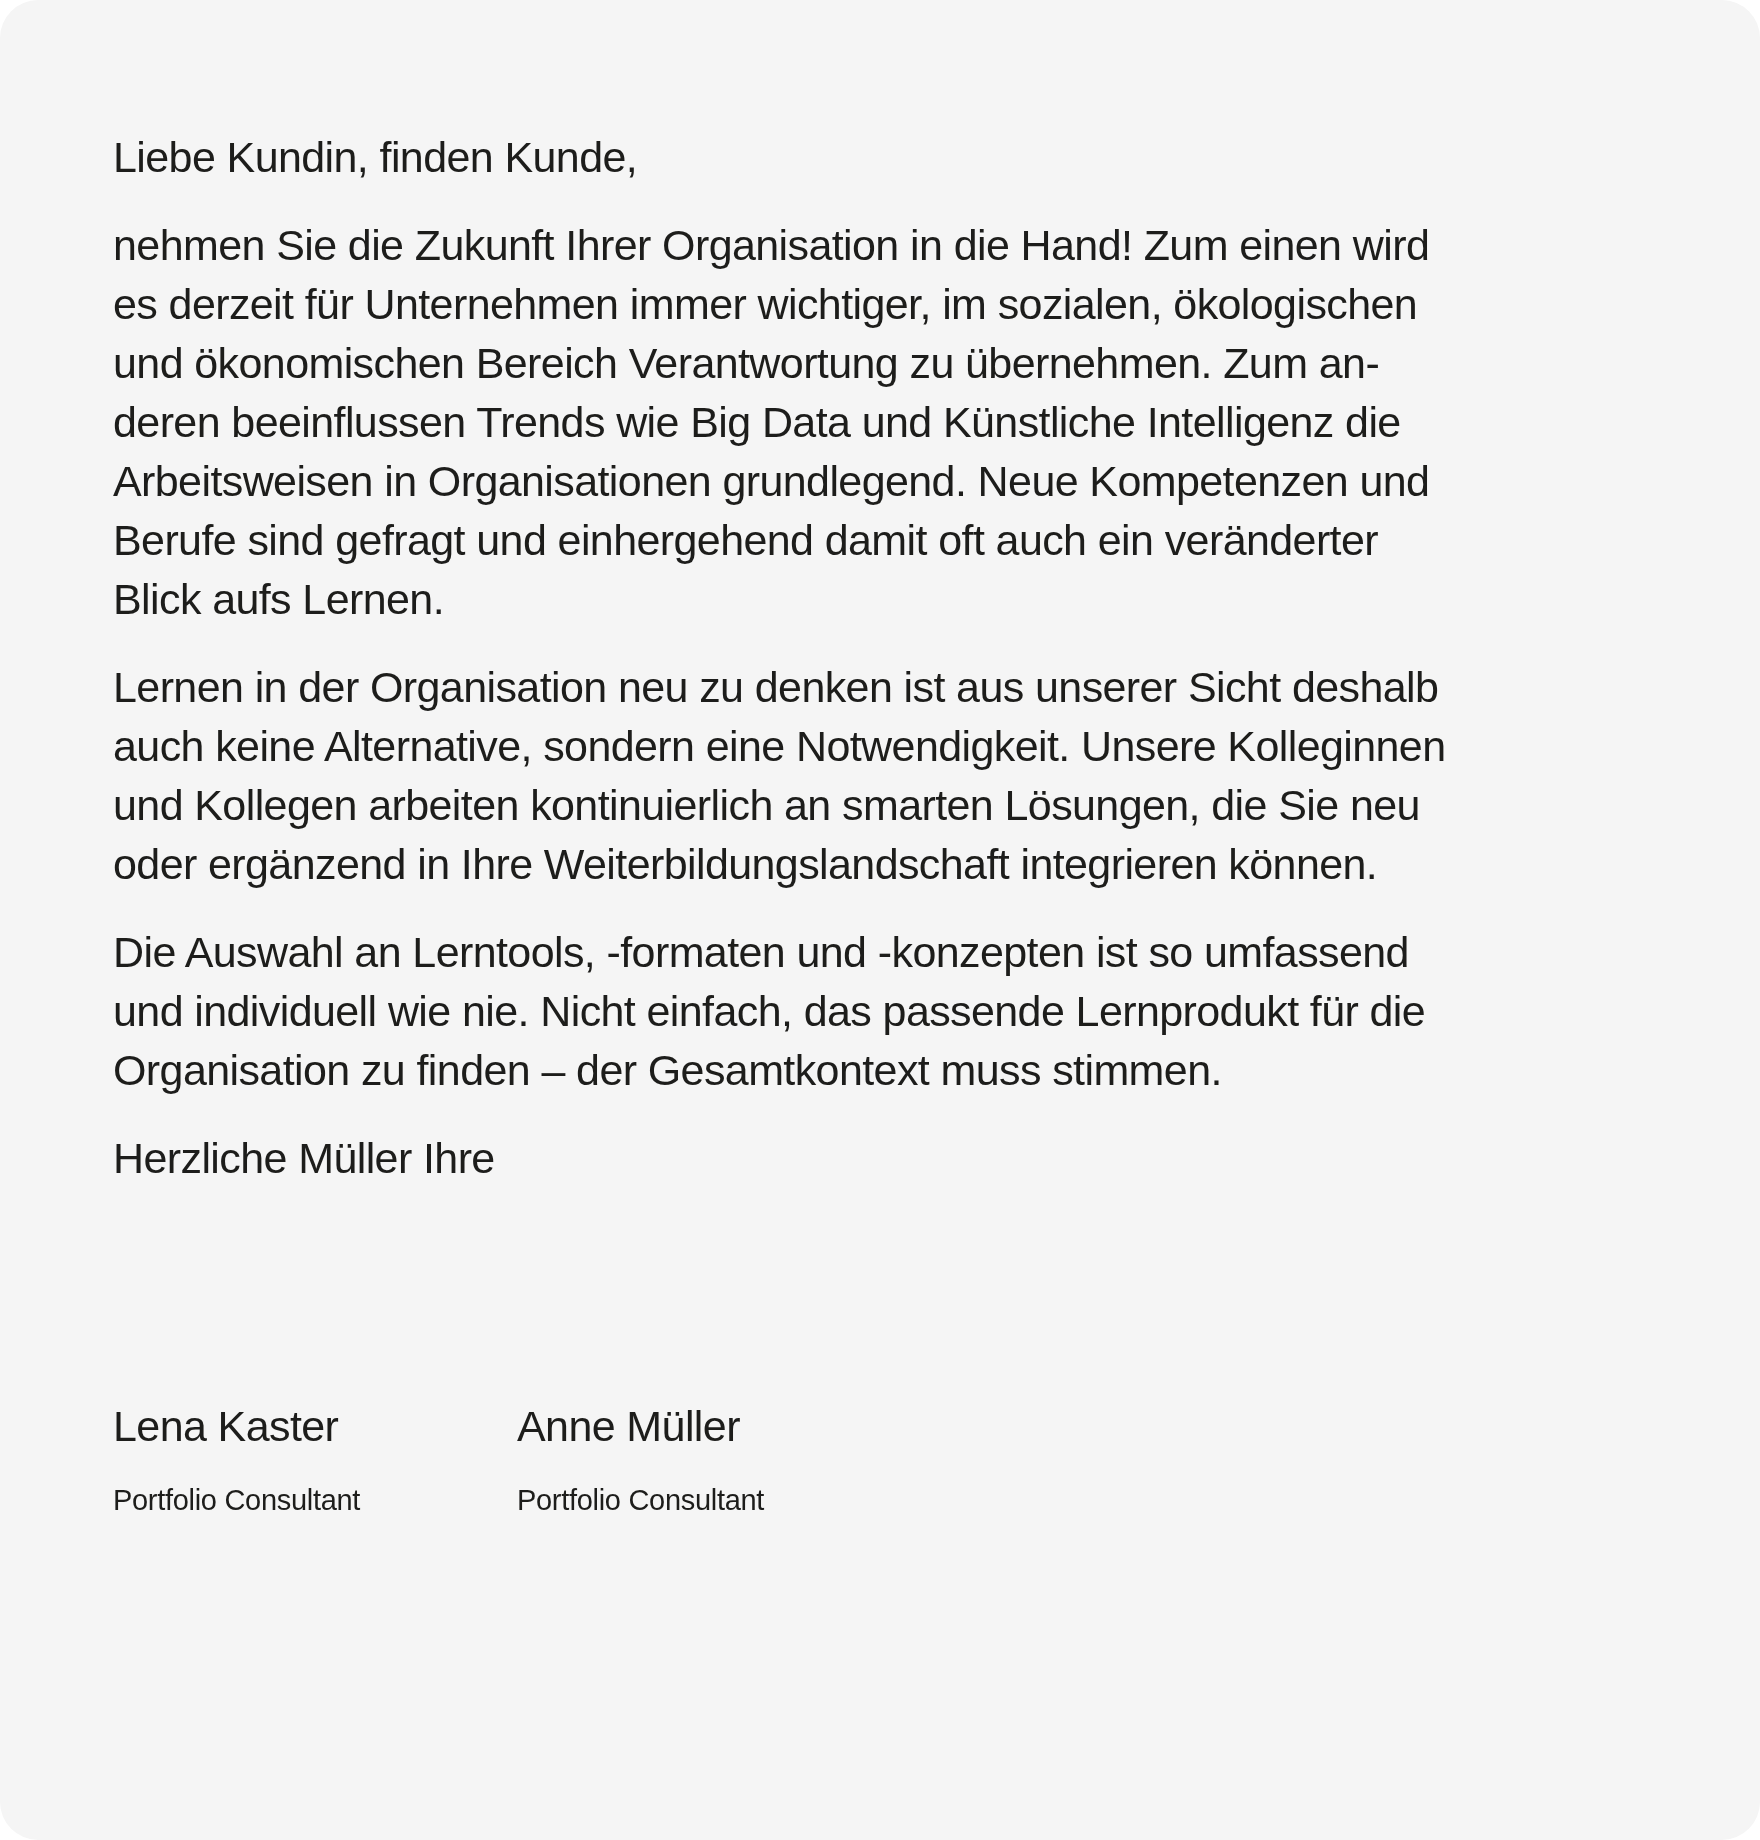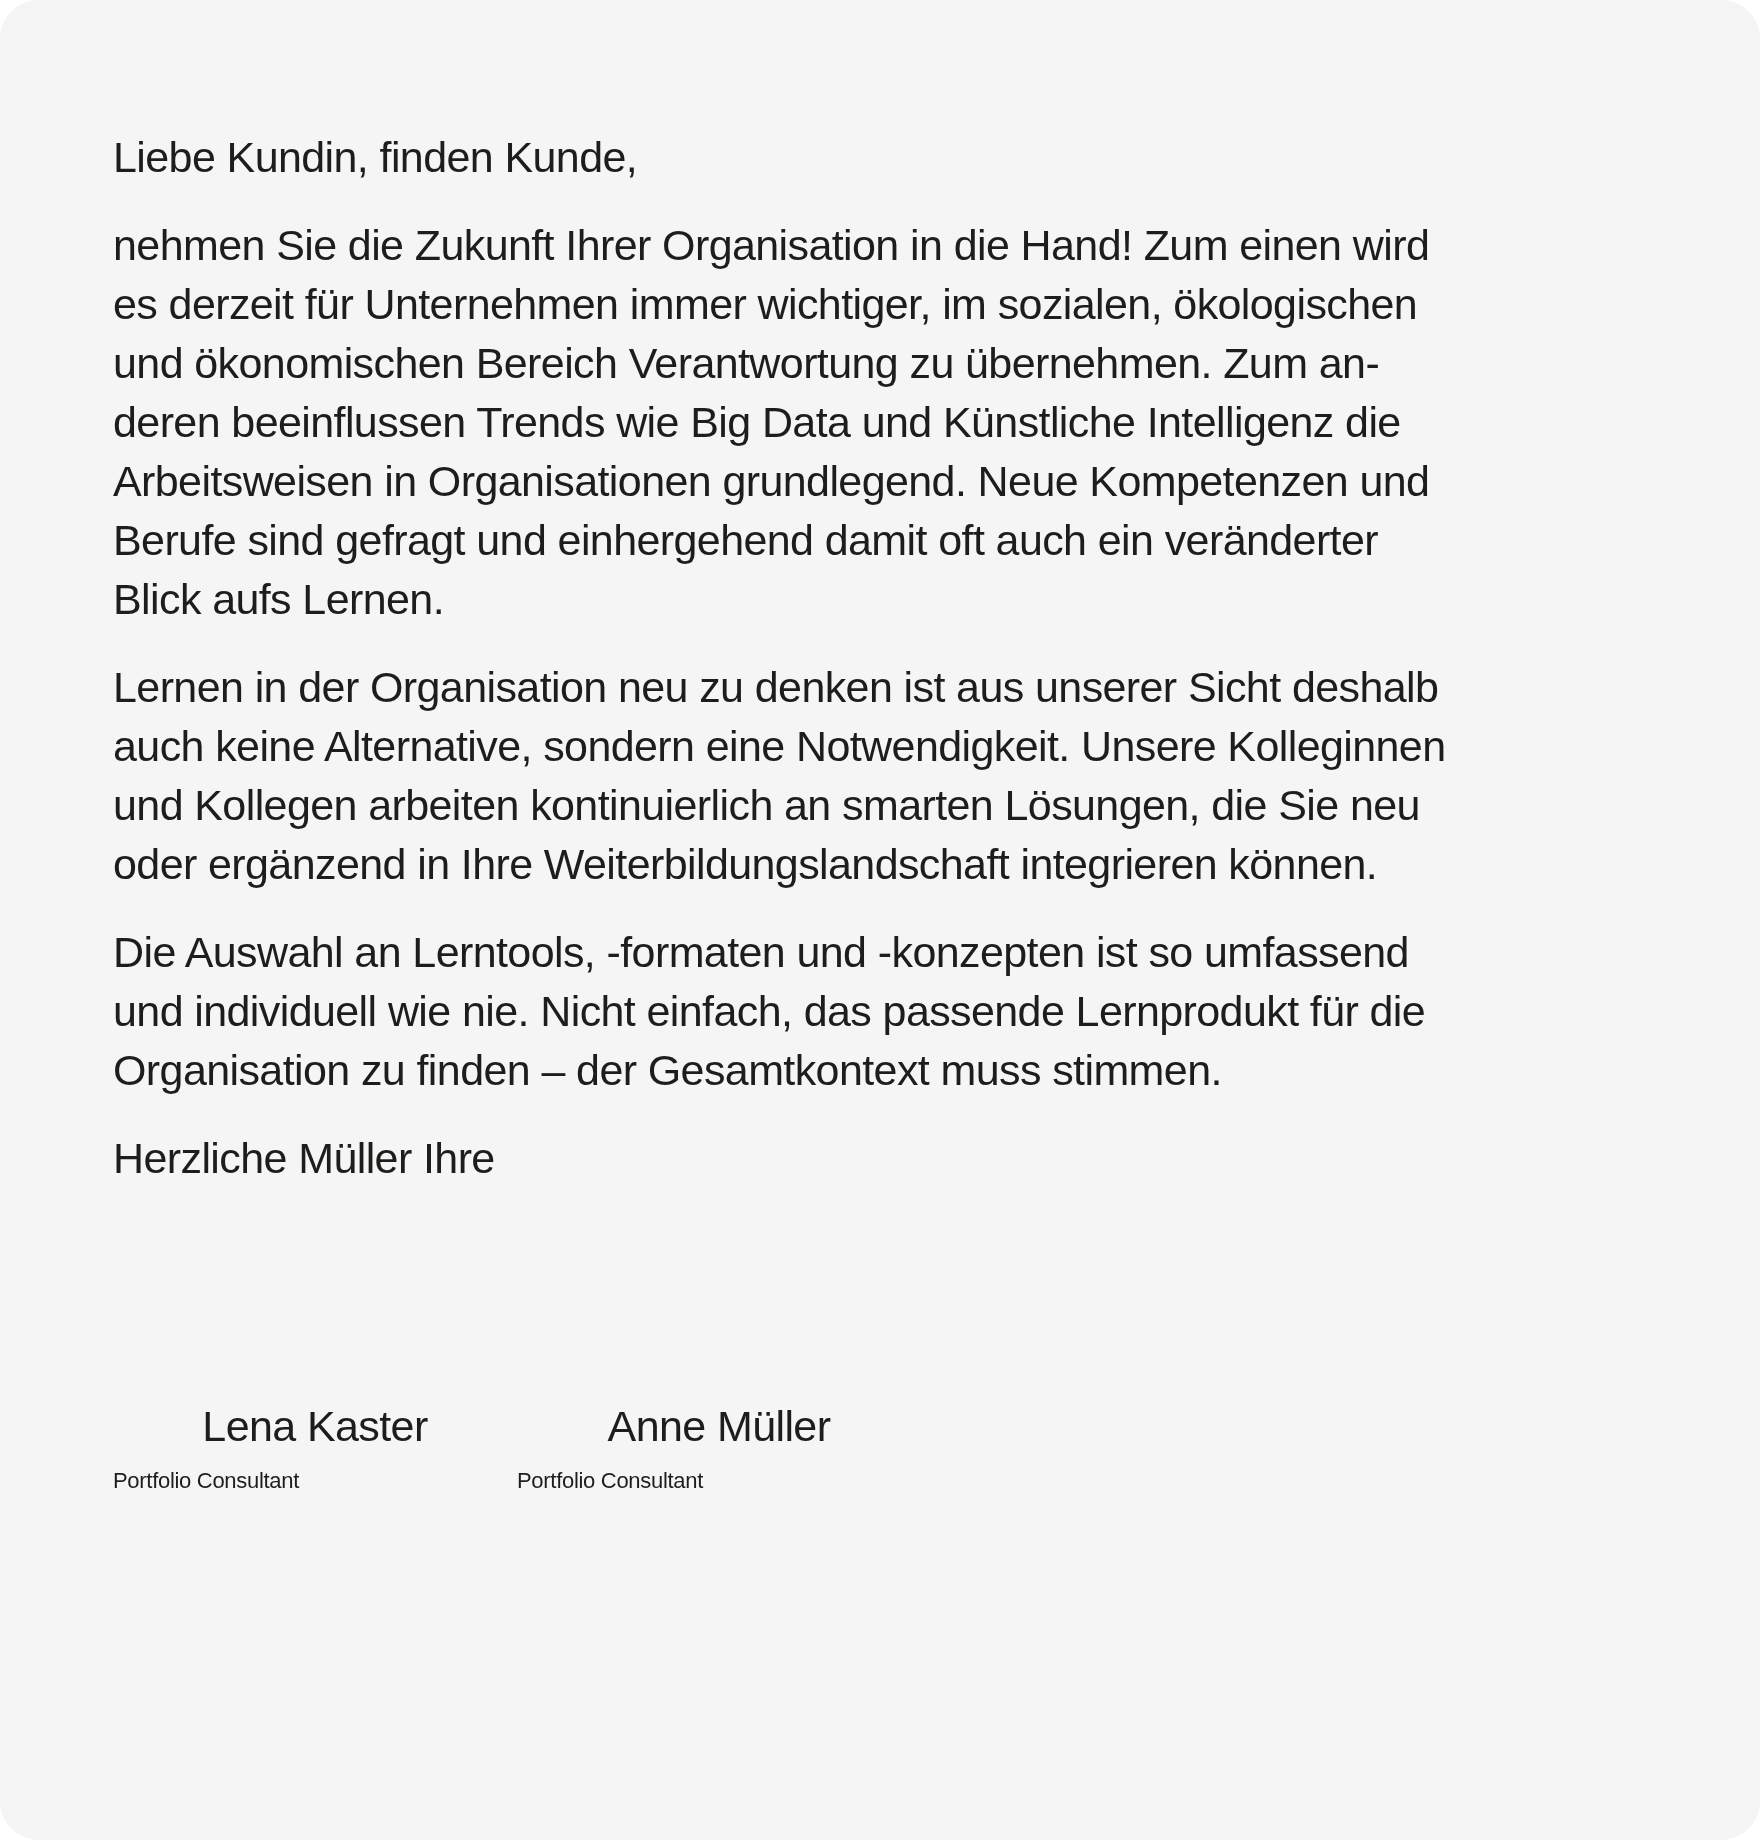--- a/index.html
+++ b/index.html
@@ -44,27 +44,26 @@
   .signature{
     width:404px;
     display:flex;
     flex-direction:column;
   }
   .signature .sig-name{
     font-size:43px;
     line-height:59px;
     letter-spacing:-0.6px;
     white-space:nowrap;
-    text-align:center;
   }
   .signature .sig-title{
-    font-size:22px;
+    font-size:29px;
     line-height:41px;
     letter-spacing:-0.3px;
-    margin-top:4px;
+    margin-top:24px;
     white-space:nowrap;
   }
 </style>
 </head>
 <body>
 
 <div class="card">
   <div class="letter">
     <p class="greeting">Liebe Kundin, finden Kunde,</p>
 

